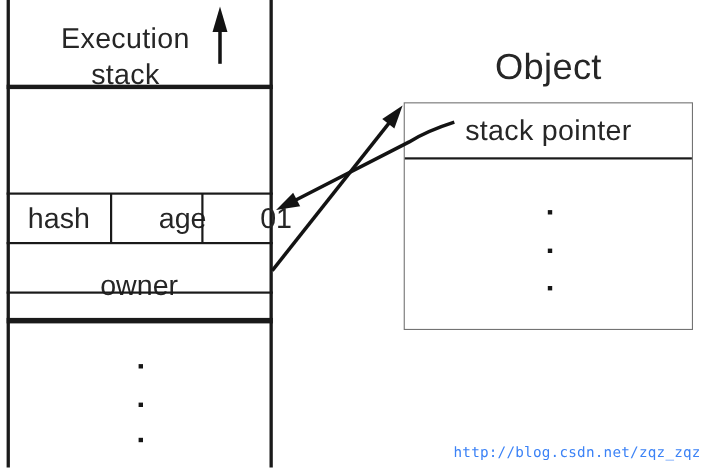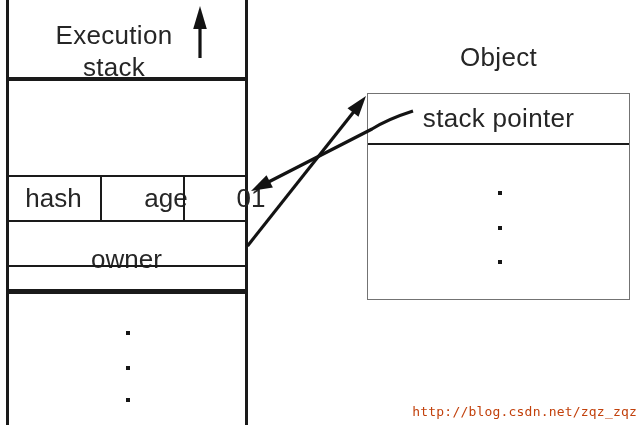--- a/index.html
+++ b/index.html
@@ -49,37 +49,37 @@
     line-height:49px;
     border-bottom:2.5px solid #1a1a1a;
     text-align:center;
     font-size:26px;
     letter-spacing:0.3px;
   }
   .object-title{
     position:absolute;
     left:368px;top:42px;width:261px;
     text-align:center;
-    font-size:26px;
+    font-size:33px;
     letter-spacing:0.3px;
   }
   .arrows{
     position:absolute;left:0;top:0;
     width:640px;height:429px;
     pointer-events:none;
   }
   .watermark{
     position:absolute;
     right:3px;top:404px;
     width:300px;
     text-align:right;
     font-family:"DejaVu Sans Mono","Liberation Mono",monospace;
     font-size:13px;
     letter-spacing:0.2px;
-    color:#c2410c;
+    color:#3b82f6;
   }
 </style>
 </head>
 <body>
 
 <div class="canvas">
 
   <div class="vline" style="left:6px;top:0;height:425px;"></div>
   <div class="vline" style="left:245px;top:0;height:425px;"></div>
 

